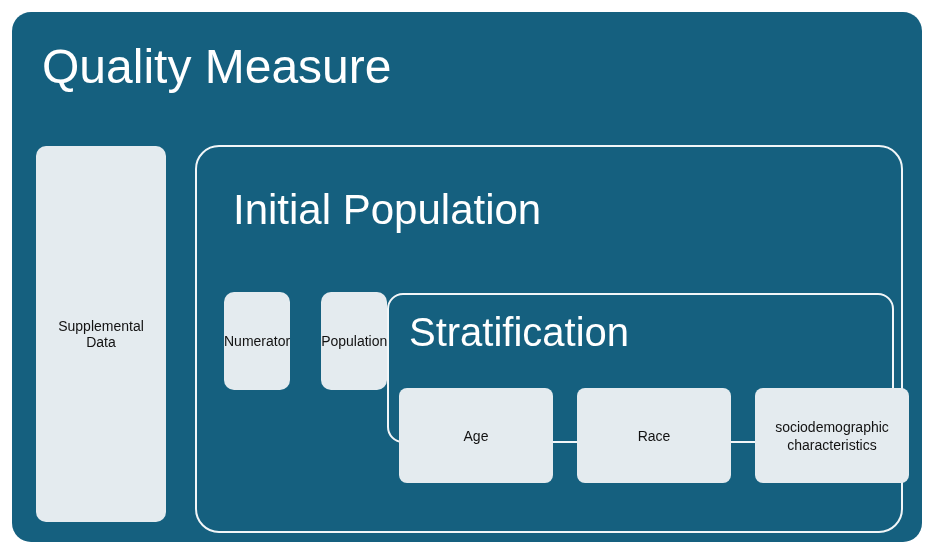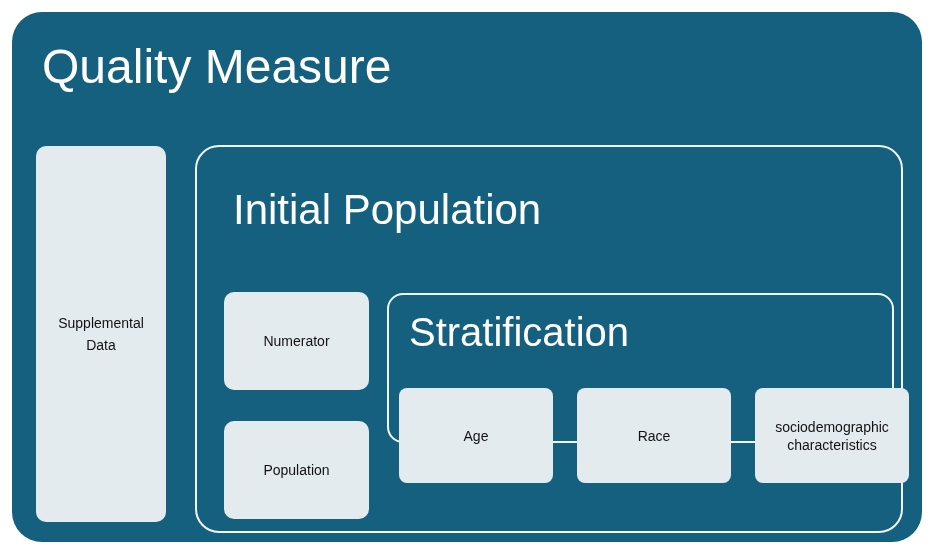--- a/index.html
+++ b/index.html
@@ -23,21 +23,21 @@
   }
 
   
   .quality-measure {
     position: absolute;
     left: 12px;
     top: 12px;
     width: 910px;
     height: 530px;
     background: #15607F;
-    border-radius: 30px;
+    border-radius: 19px;
     box-sizing: border-box;
   }
 
   .qm-title {
     position: absolute;
     left: 30px;
     top: 26px;
     font-size: 48px;
     line-height: 58px;
     color: #ffffff;
@@ -56,21 +56,21 @@
     background: #E4EBEF;
     border-radius: 10px;
     display: flex;
     align-items: center;
     justify-content: center;
     text-align: center;
     box-sizing: border-box;
   }
   .supplemental-data .card-label {
     font-size: 14px;
-    line-height: 22px;
+    line-height: 16px;
     color: #121212;
     padding: 0 8px;
   }
 
   
   .initial-population {
     position: absolute;
     left: 183px;
     top: 133px;
     width: 708px;
@@ -92,21 +92,21 @@
     text-align: center;
   }
 
   
   .nd-column {
     position: absolute;
     left: 27px;
     top: 145px;
     width: 145px;
     display: flex;
-    flex-direction: column;
+    flex-direction: row;
     gap: 31px;
   }
   .nd-card {
     width: 145px;
     height: 98px;
     background: #E4EBEF;
     border-radius: 10px;
     display: flex;
     align-items: center;
     justify-content: center;

